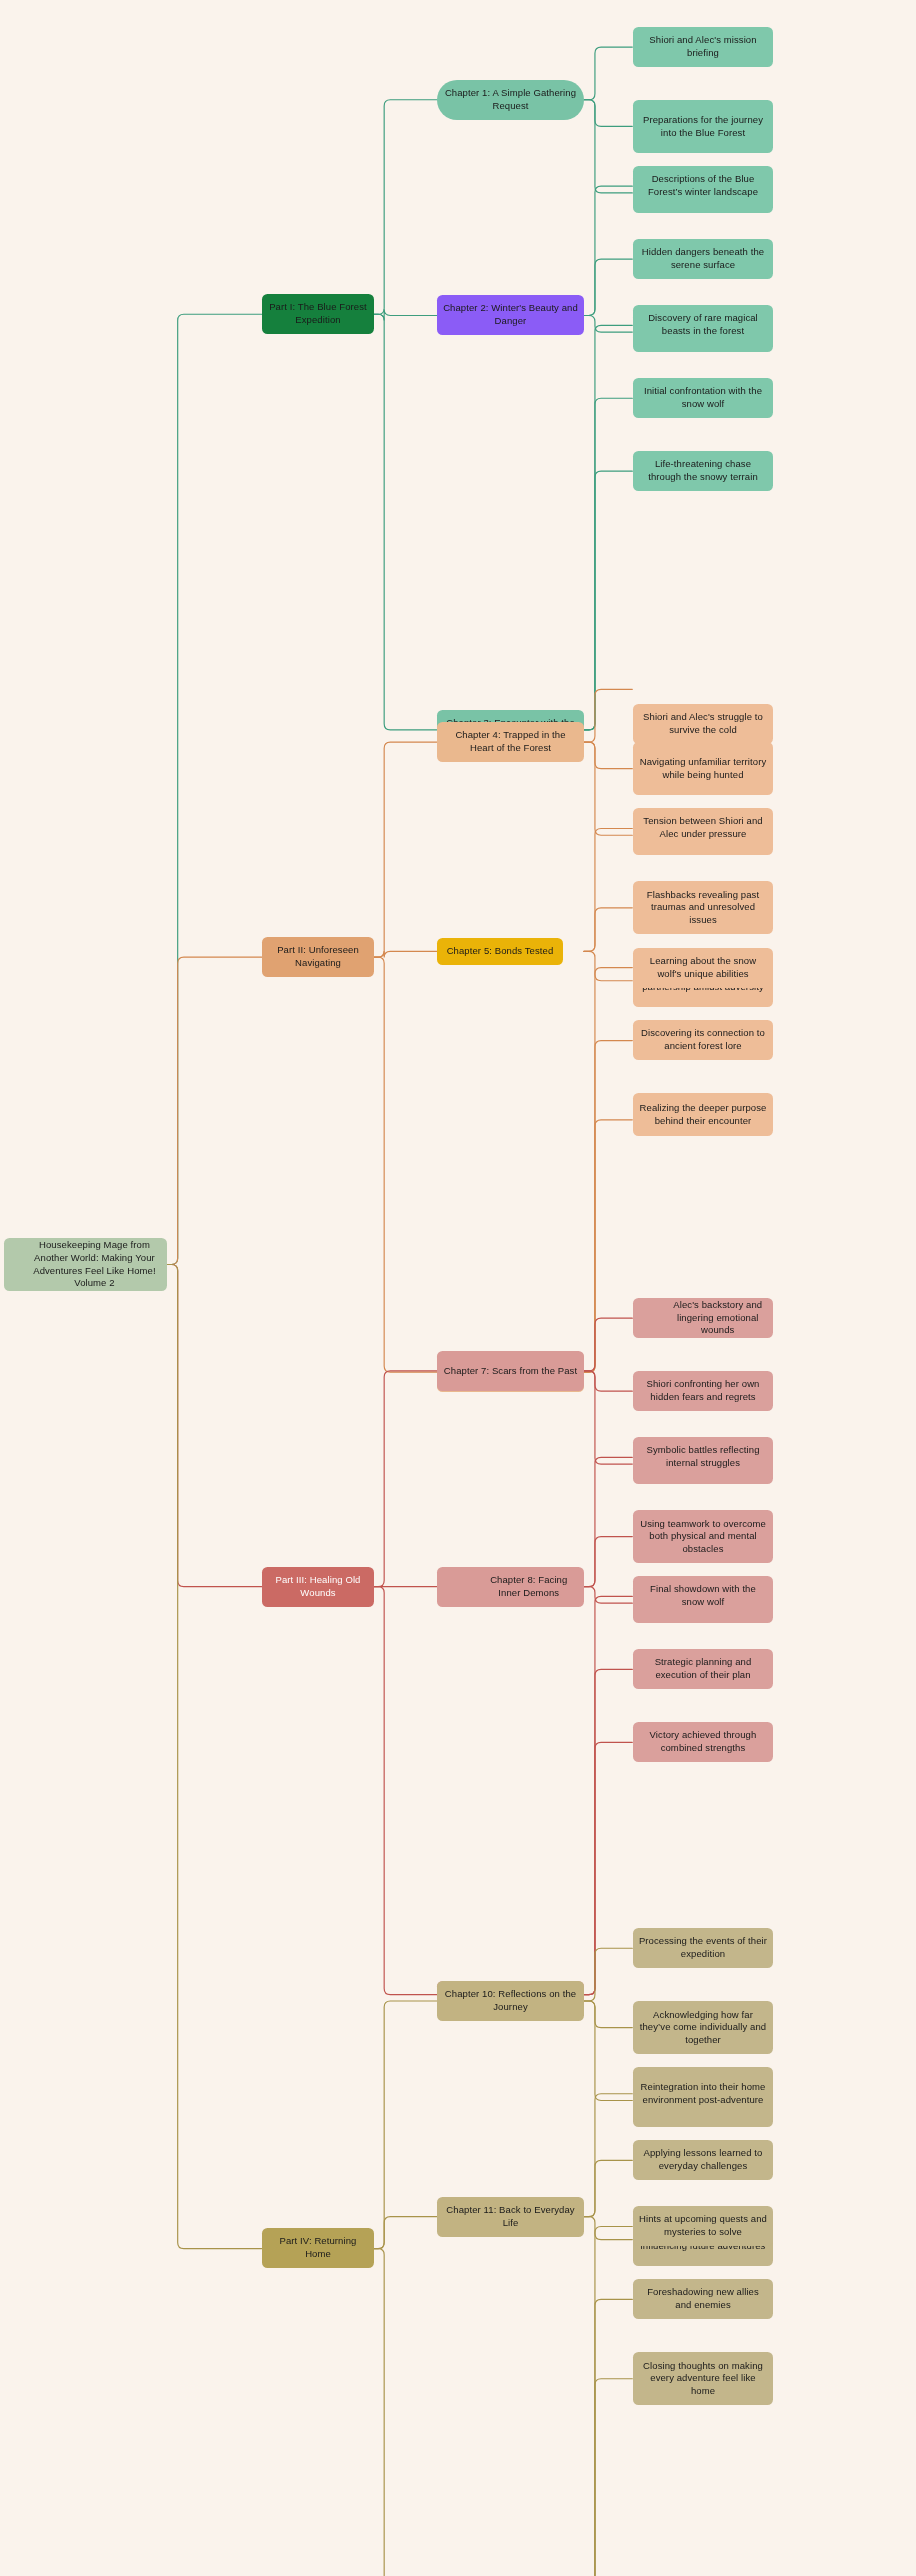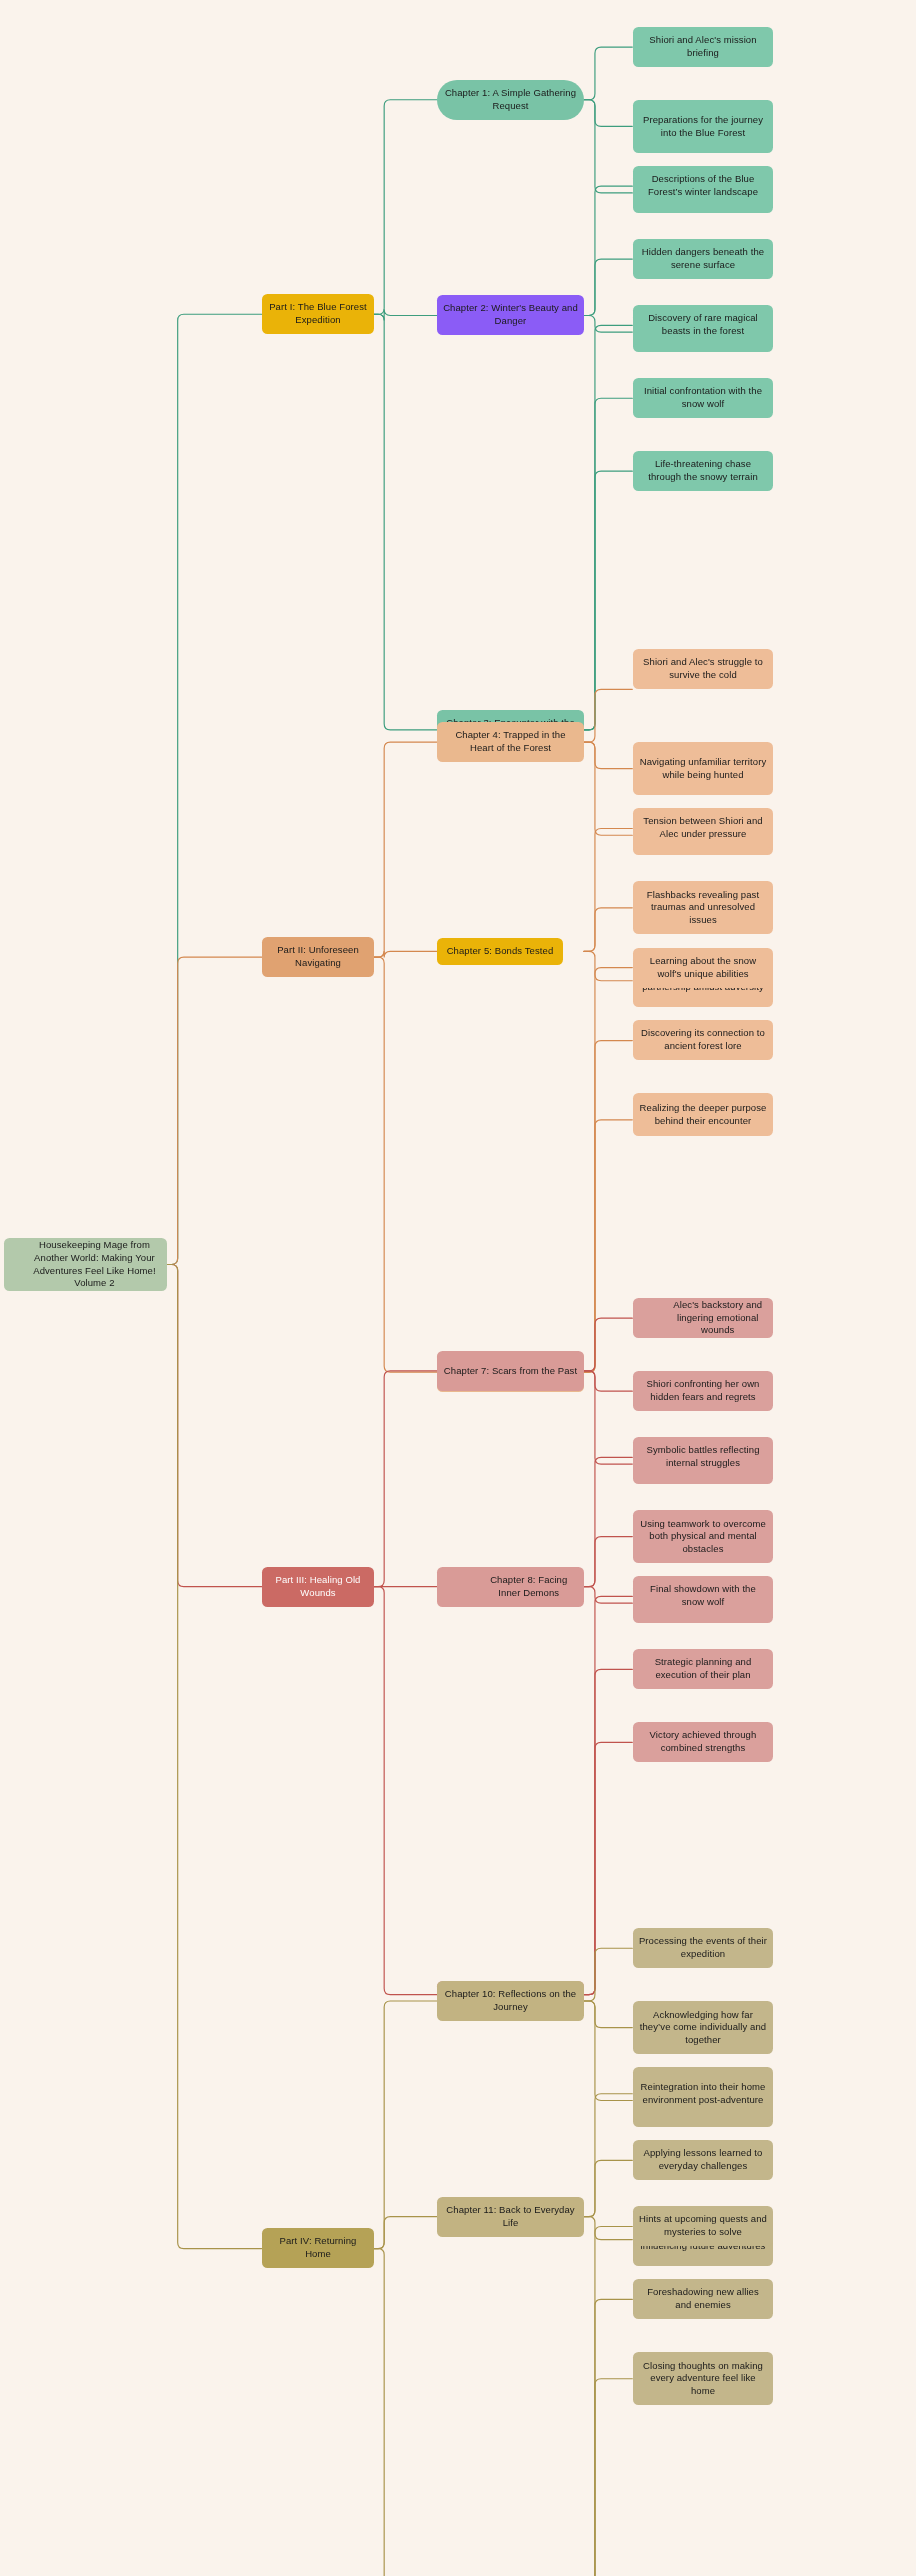--- a/index.html
+++ b/index.html
@@ -82,21 +82,21 @@
       <path d="M 953 3616.77 L 961 3616.77 Q 971 3616.77 971 3606.77 L 971 3534.77 Q 971 3524.77 981 3524.77 L 1032 3524.77" fill="none" stroke="#a8934a" stroke-width="1.9" stroke-linecap="round"></path>
       <path d="M 953 3616.77 L 961 3616.77 Q 971 3616.77 971 3626.77 L 971 3644.155 Q 971 3654.155 981 3654.155 L 1032 3654.155" fill="none" stroke="#a8934a" stroke-width="1.9" stroke-linecap="round"></path>
       <path d="M 609 3668.77 L 617 3668.77 Q 627 3668.77 627 3678.77 L 627 4272.385 Q 627 4282.385 637 4282.385 L 713 4282.385" fill="none" stroke="#a8934a" stroke-width="1.9" stroke-linecap="round"></path>
       <path d="M 953 4282.385 L 961 4282.385 Q 971 4282.385 971 4272.385 L 971 3642.77 Q 971 3632.77 981 3632.77 L 1032 3632.77" fill="none" stroke="#a8934a" stroke-width="1.9" stroke-linecap="round"></path>
       <path d="M 953 4282.385 L 961 4282.385 Q 971 4282.385 971 4272.385 L 971 3761.77 Q 971 3751.77 981 3751.77 L 1032 3751.77" fill="none" stroke="#a8934a" stroke-width="1.9" stroke-linecap="round"></path>
       <path d="M 953 4282.385 L 961 4282.385 Q 971 4282.385 971 4272.385 L 971 3891.155 Q 971 3881.155 981 3881.155 L 1032 3881.155" fill="none" stroke="#a8934a" stroke-width="1.9" stroke-linecap="round"></path>
     </svg>
 <div class="node n-root" style="left: 3.7px; top: 1238px; width: 163px; height: 53px; background: rgb(179, 201, 171);">
       <span>Housekeeping Mage from Another World: Making Your Adventures Feel Like Home! Volume 2</span>
     </div>
-    <div class="node n-part" style="left: 262px; top: 294px; width: 112px; height: 40px; background: #eab308; color: rgb(26, 26, 26);">
+    <div class="node n-part" style="left: 262px; top: 294px; width: 112px; height: 40px; background: #15803d; color: rgb(26, 26, 26);">
       <span>Part I: The Blue Forest Expedition</span>
     </div>
     <div class="node n-chap" style="left: 437px; top: 80px; width: 147px; height: 40px; background: rgb(121, 195, 166); border-radius: 20px;">
       <span>Chapter 1: A Simple Gathering Request</span>
     </div>
     <div class="node n-leaf" style="left: 633px; top: 27px; width: 140px; height: 40px; background: rgb(127, 200, 171);">
       <span>Shiori and Alec's mission briefing</span>
     </div>
     <div class="node n-leaf" style="left: 633px; top: 100px; width: 140px; height: 53px; background: rgb(127, 200, 171);">
       <span>Preparations for the journey into the Blue Forest</span>
@@ -127,21 +127,21 @@
     </div>
     <div class="node n-leaf" style="left: 633px; top: 451px; width: 140px; height: 40px; background: rgb(127, 200, 171);">
       <span>Life-threatening chase through the snowy terrain</span>
     </div>
     <div class="node n-part" style="left: 262px; top: 937px; width: 112px; height: 40px; background: rgb(224, 162, 113); color: rgb(26, 26, 26);">
       <span>Part II: Unforeseen Navigating</span>
     </div>
     <div class="node n-chap" style="left: 437px; top: 722px; width: 147px; height: 40px; background: rgb(234, 184, 142);">
       <span>Chapter 4: Trapped in the Heart of the Forest</span>
     </div>
-    <div class="node n-leaf" style="left: 633px; top: 649px; width: 140px; height: 40px; background: rgb(238, 189, 152);">
+    <div class="node n-leaf" style="left: 633px; top: 704px; width: 140px; height: 40px; background: rgb(238, 189, 152);">
       <span>Shiori and Alec's struggle to survive the cold</span>
     </div>
     <div class="node n-leaf" style="left: 633px; top: 742px; width: 140px; height: 53px; background: rgb(238, 189, 152);">
       <span>Navigating unfamiliar territory while being hunted</span>
     </div>
     <div class="node n-leaf" style="left: 633px; top: 815px; width: 140px; height: 40px; background: rgb(238, 189, 152);">
       <span>Resourcefulness tested as they use magic and wit</span>
     </div>
     <div class="node n-chap" style="left: 437px; top: 938px; width: 126px; height: 27.4px; background: #eab308;">
       <span>Chapter 5: Bonds Tested</span>

